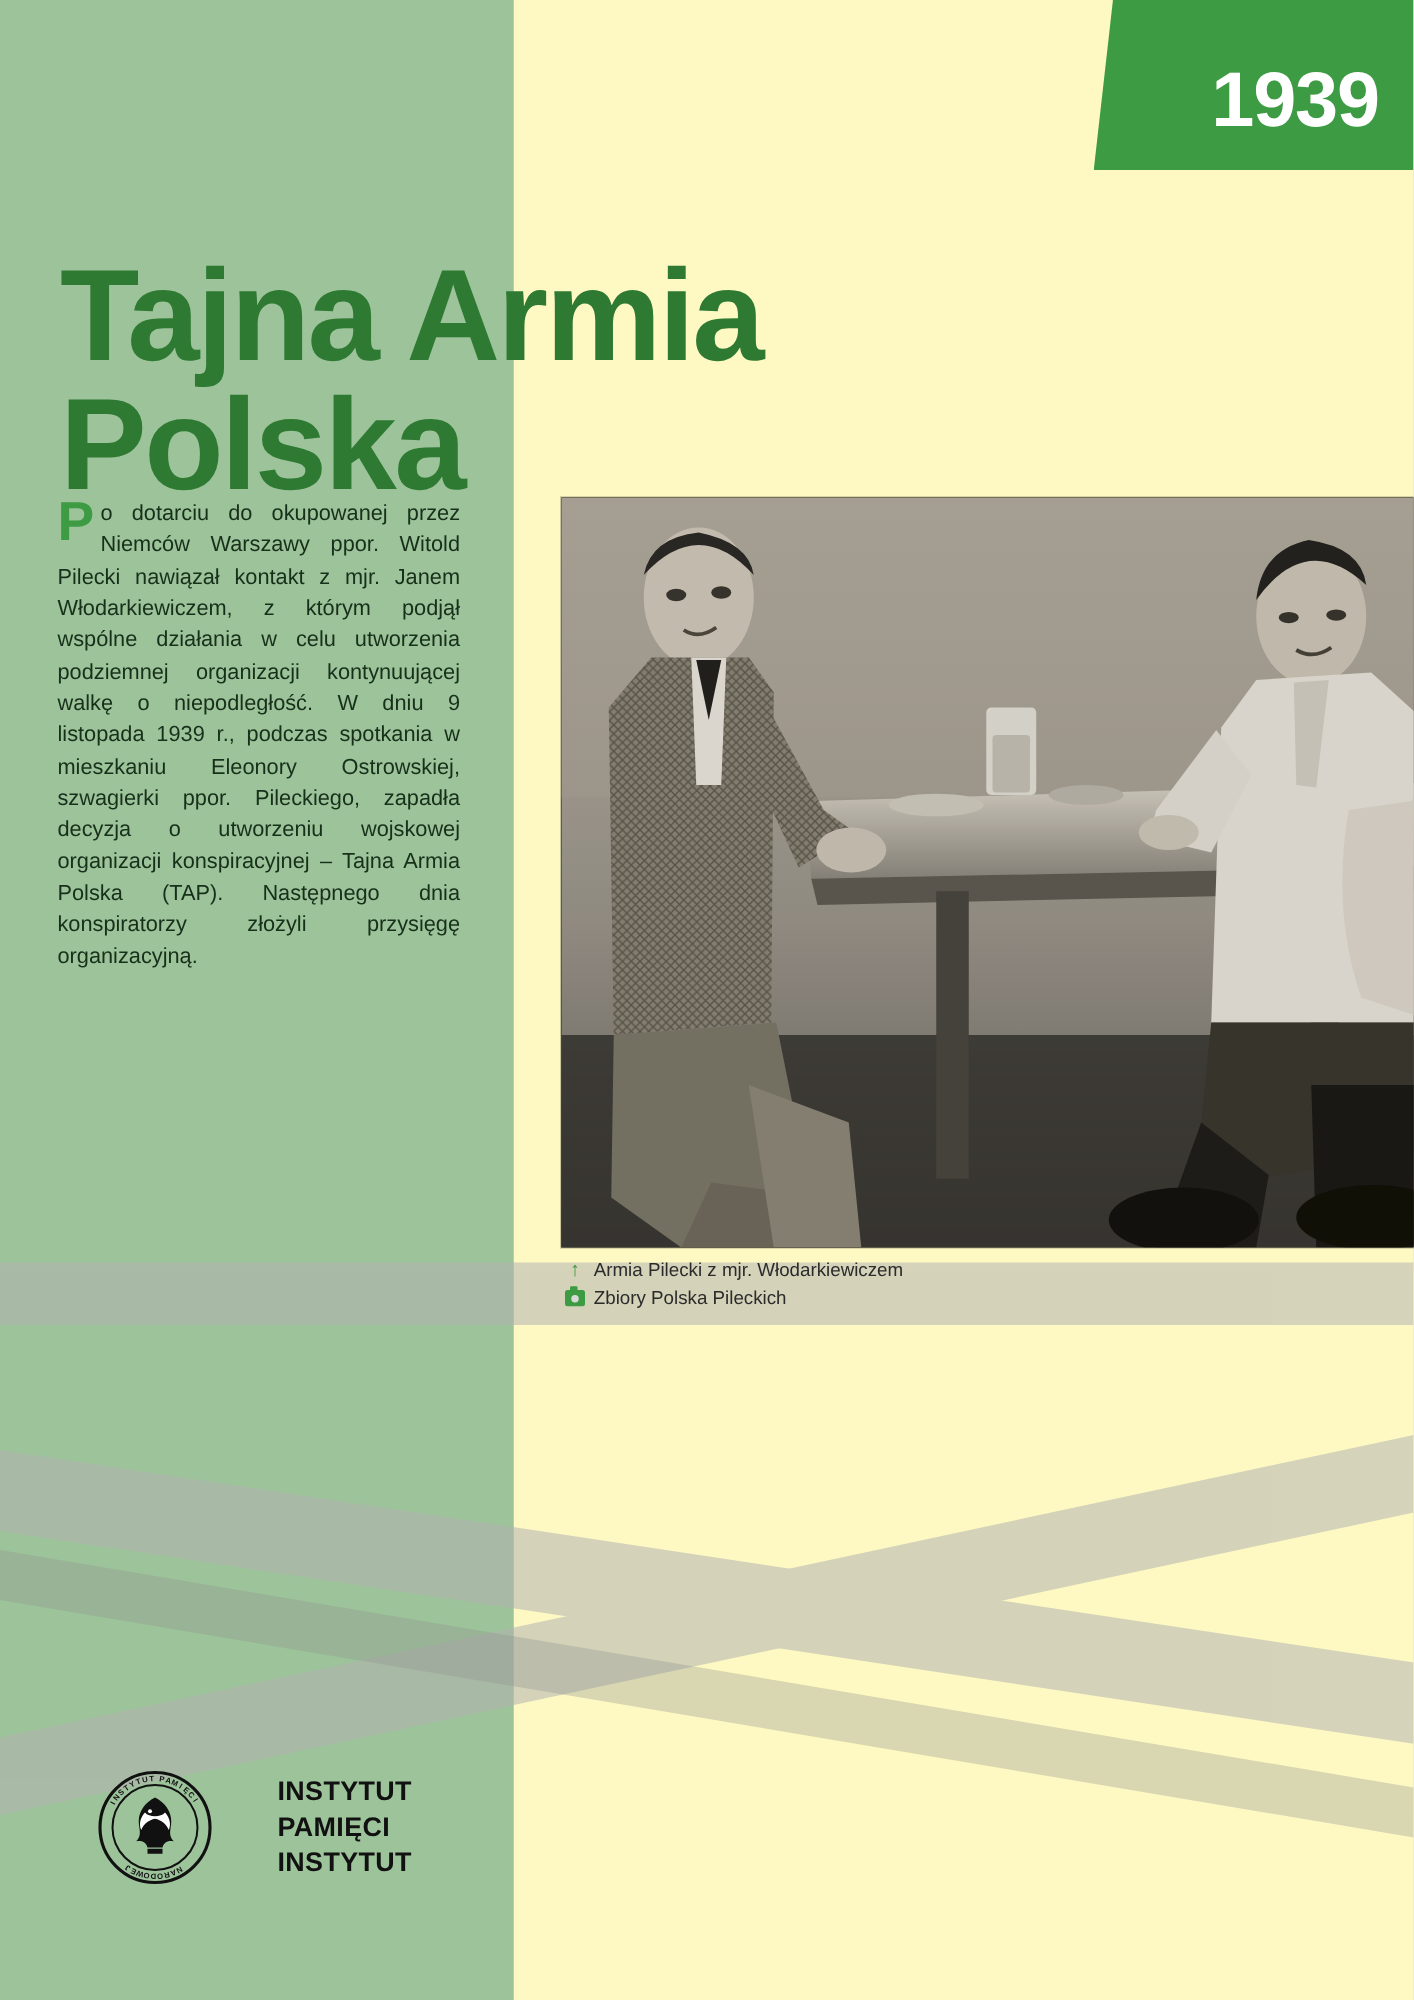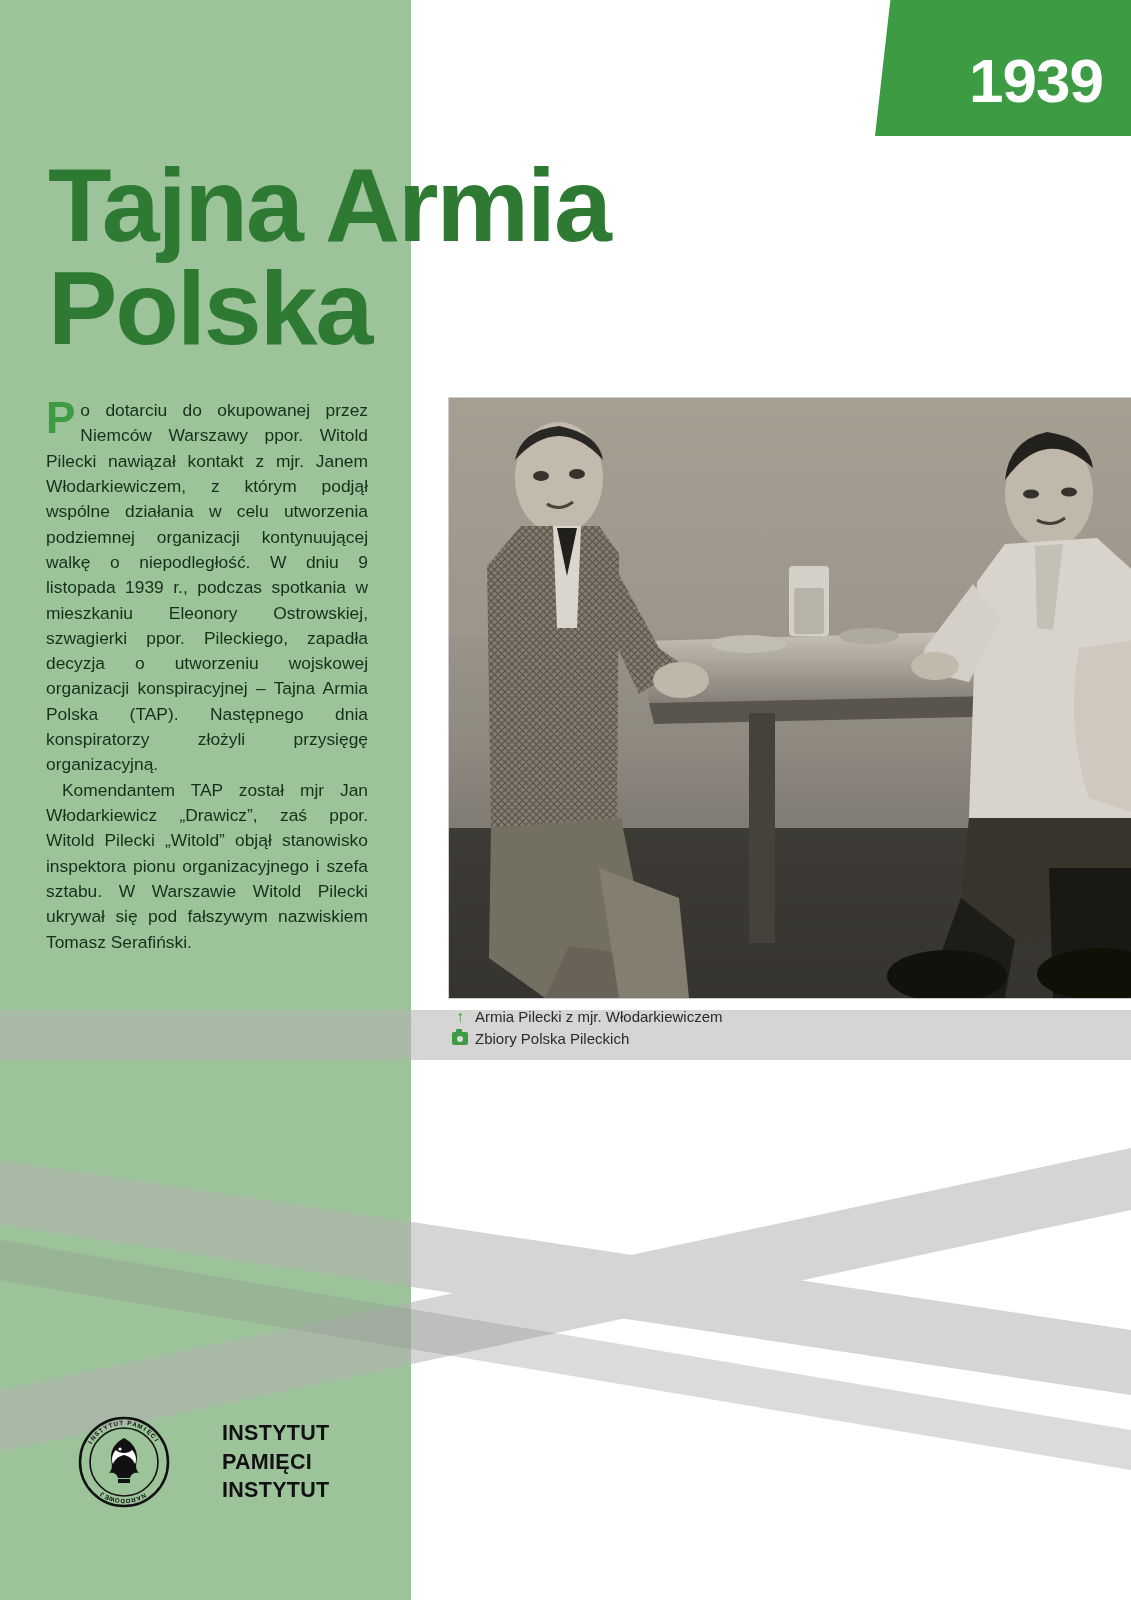--- a/index.html
+++ b/index.html
@@ -11,21 +11,21 @@
     height: 1600px;
     font-family: "Liberation Sans", sans-serif;
     background: #d9dad8;
     overflow: hidden;
   }
   .poster {
     position: relative;
     width: 1131px;
     height: 1600px;
     overflow: hidden;
-    background: #ffffff;
+    background: #fef9c3;
   }
   
   .green-panel {
     position: absolute;
     left: 0;
     top: 0;
     width: 411px;
     height: 1600px;
     background: #9dc39a;
     z-index: 1;
@@ -57,21 +57,21 @@
     left: 48px;
     top: 84px;
     width: 800px;
     z-index: 5;
     color: #2f7a33;
     font-size: 104px;
     font-weight: bold;
     line-height: 0.99;
     letter-spacing: -2px;
   }
-  .title .line1 { display: block; }
+  .title .line1 { display: block; margin-top: 48px; }
   .title .line2 { display: block; text-align: left; width: 640px;}
   
   .body-col {
     position: absolute;
     left: 46px;
     top: 398px;
     width: 322px;
     z-index: 5;
     color: #17301a;
     font-size: 17.4px;
@@ -210,21 +210,20 @@
 
   <h1 class="title">
     <span class="line1">Tajna Armia</span>
     <span class="line2">Polska</span>
   </h1>
 
   <div class="body-col">
     <p>
       <span class="dropcap">P</span><span>o dotarciu do okupowanej przez Niemców Warszawy ppor. Witold Pilecki nawiązał kontakt z mjr. Janem Włodarkiewiczem, z którym podjął wspólne działania w celu utworzenia podziemnej organizacji kontynuującej walkę o niepodległość. W dniu 9 listopada 1939 r., podczas spotkania w mieszkaniu Eleonory Ostrowskiej, szwagierki ppor. Pileckiego, zapadła decyzja o utworzeniu wojskowej organizacji konspiracyjnej – Tajna Armia Polska (TAP). Następnego dnia konspiratorzy złożyli przysięgę organizacyjną.</span>
     </p>
-    <p class="indent">Komendantem TAP został mjr Jan Włodarkiewicz „Drawicz”, zaś ppor. Witold Pilecki „Witold” objął stanowisko inspektora pionu organizacyjnego i szefa sztabu. W Warszawie Witold Pilecki ukrywał się pod fałszywym nazwiskiem Tomasz Serafiński.</p>
   </div>
 
   <div class="photo-frame">
     <svg width="700" height="600" viewBox="0 0 700 600">
       <defs>
         <linearGradient id="wallg" x1="0" y1="0" x2="0" y2="1">
           <stop offset="0%" stop-color="#b9b2a6"></stop>
           <stop offset="55%" stop-color="#9a948a"></stop>
           <stop offset="100%" stop-color="#6d6860"></stop>
         </linearGradient>

